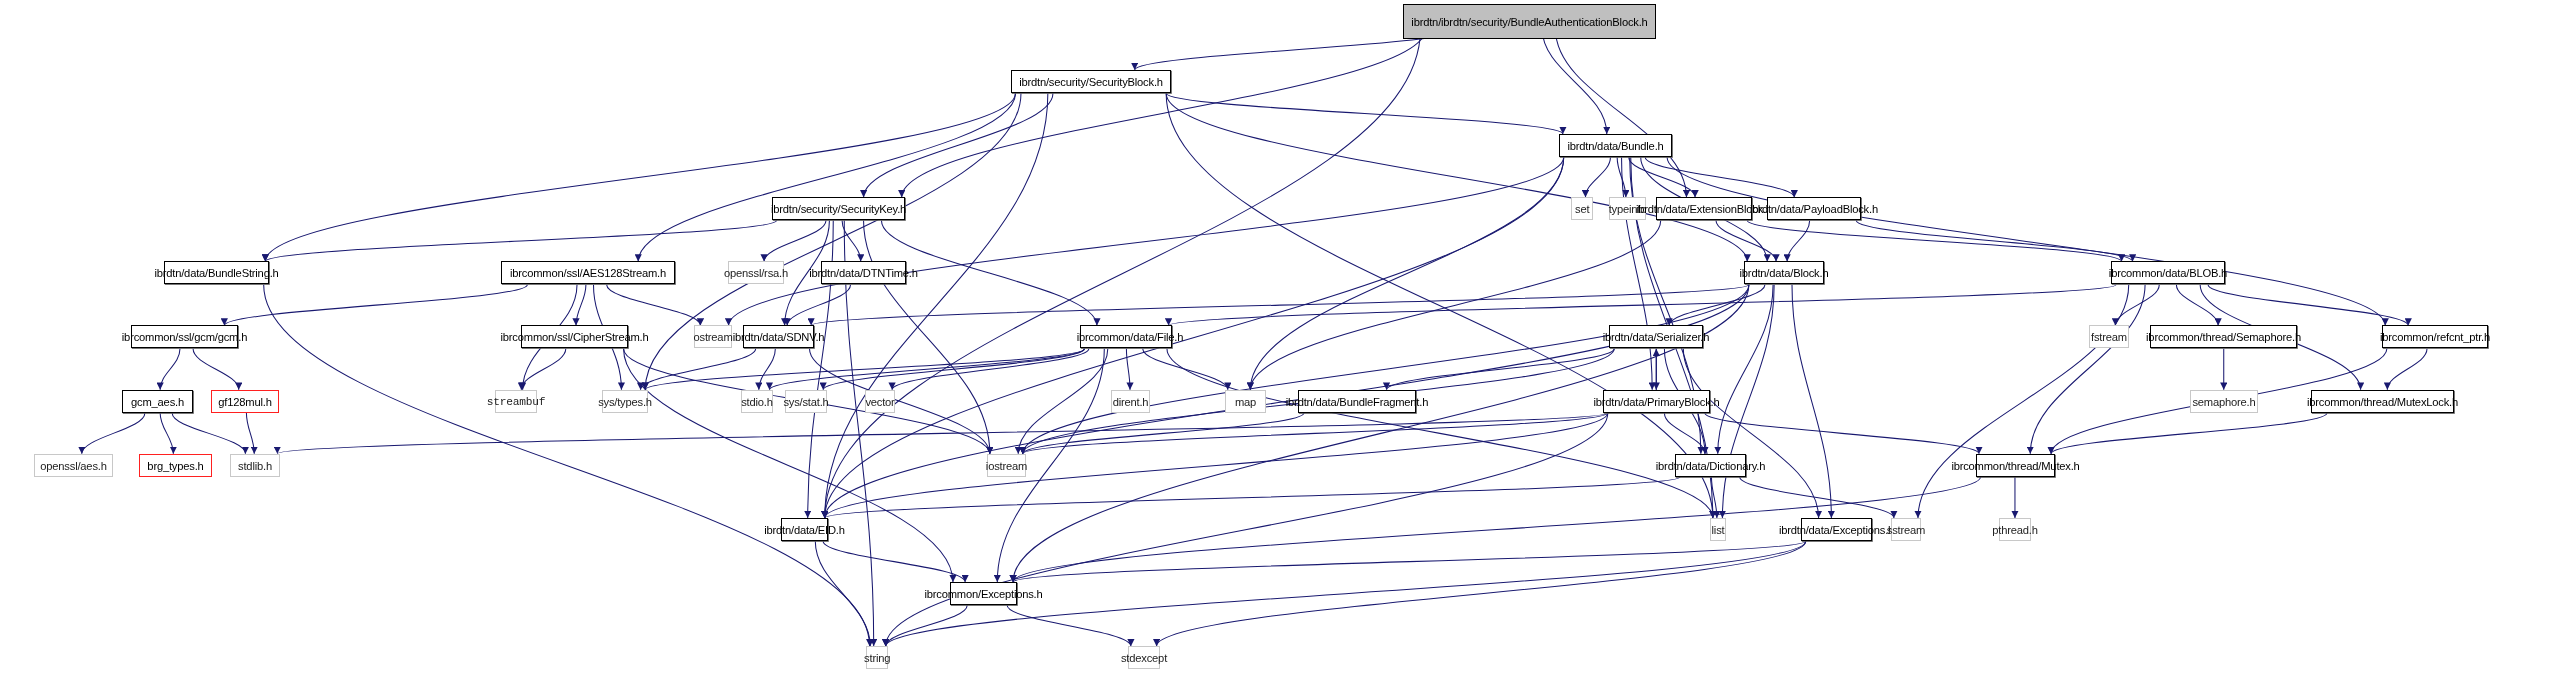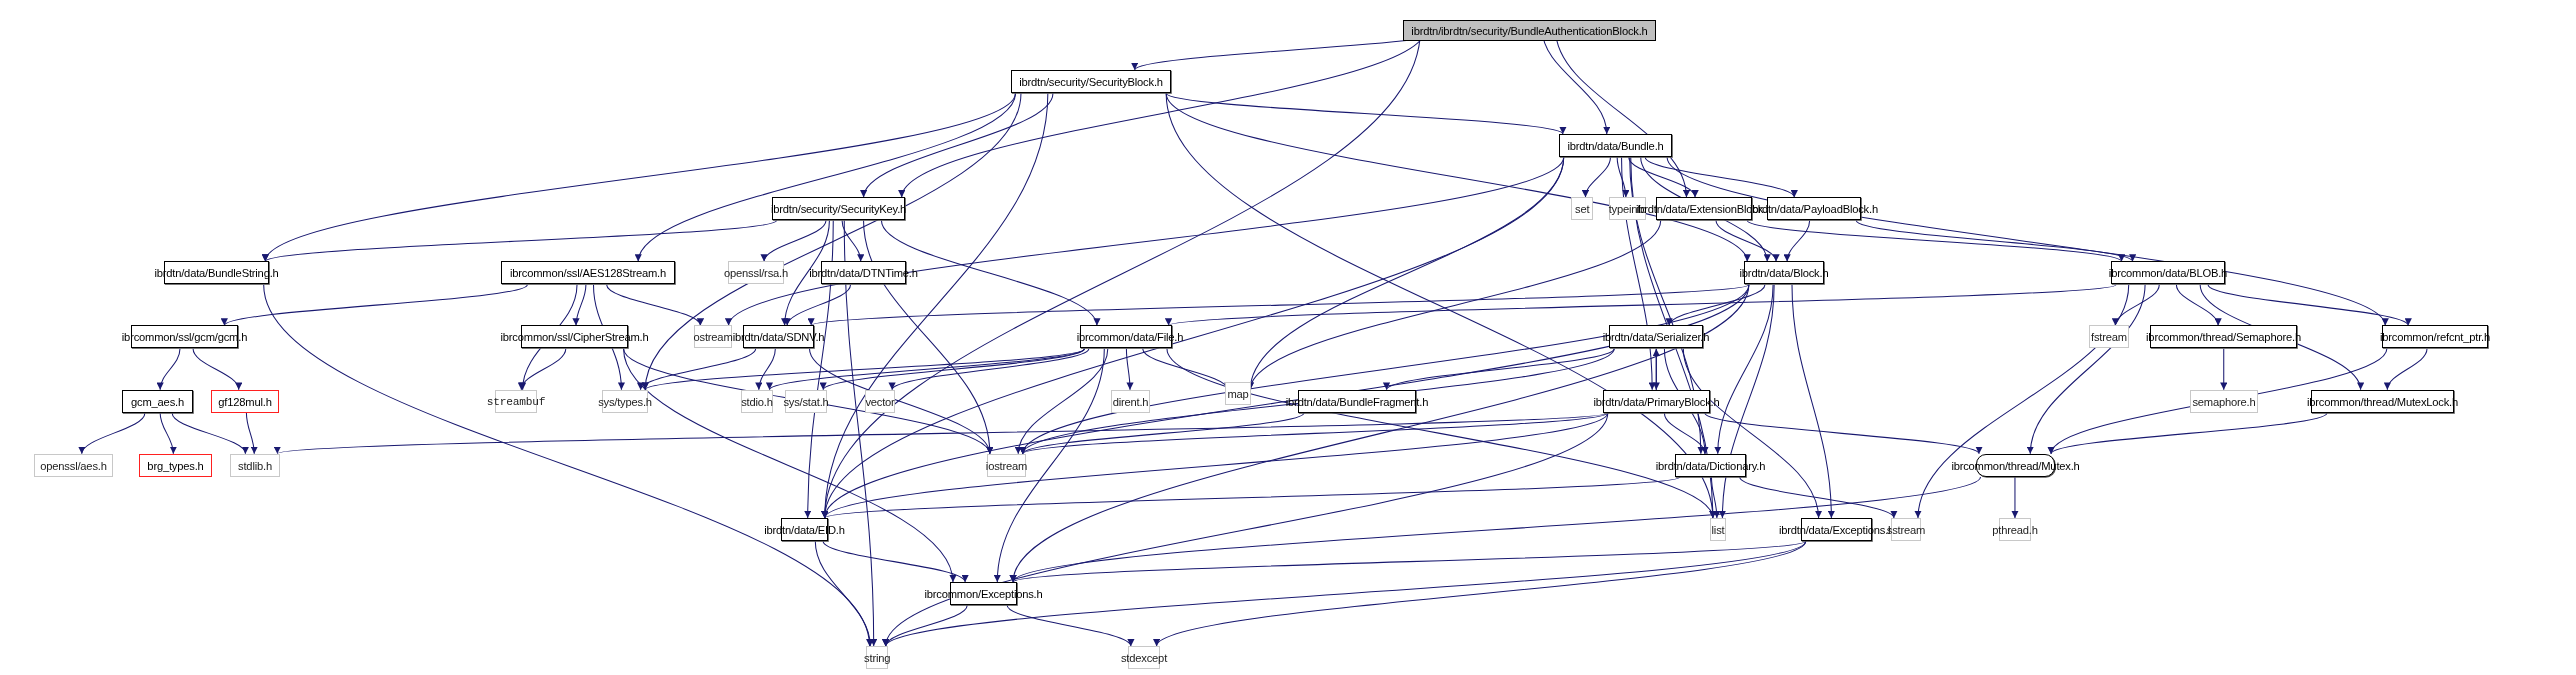--- a/index.html
+++ b/index.html
@@ -132,21 +132,21 @@
       <path d="M1017.225,675 C1017.225,727.4 1085.85,753.6 1085.85,806" class="edge" stroke="#191970" marker-end="url(#arrow)"></path>
       <path d="M1027,675 C1027,695.4 1204.2,705.6 1204.2,726" class="edge" stroke="#191970" marker-end="url(#arrow)"></path>
       <path d="M2253,675 C2253,695.4 1264,705.6 1264,726" class="edge" stroke="#191970" marker-end="url(#arrow)"></path>
       <path d="M2253,675 C2253,727.4 1105,753.6 1105,806" class="edge" stroke="#191970" marker-end="url(#arrow)"></path>
       <path d="M2253,675 C2253,727.4 1443,753.6 1443,806" class="edge" stroke="#191970" marker-end="url(#arrow)"></path>
       <path d="M1206.775,755 C1206.775,775.4 1105,785.6 1105,806" class="edge" stroke="#191970" marker-end="url(#arrow)"></path>
       <path d="M1256.575,755 C1256.575,775.4 1411,785.6 1411,806" class="edge" stroke="#191970" marker-end="url(#arrow)"></path>
     </g>
 </svg>
 <div id="nodes">
-    <div class="node root" style="left: 1403px; top: 20px; width: 253px; height: 21px; text-align: right;">
+    <div class="node root" style="left: 1403px; top: 4px; width: 253px; height: 35px; text-align: right;">
       <span>ibrdtn/ibrdtn/security/BundleAuthenticationBlock.h</span>
     </div>
     <div class="node internal" style="left: 1011px; top: 70px; width: 160px; height: 23px;">
       <span>ibrdtn/security/SecurityBlock.h</span>
     </div>
     <div class="node internal" style="left: 1559px; top: 134px; width: 113px; height: 23px;">
       <span>ibrdtn/data/Bundle.h</span>
     </div>
     <div class="node internal" style="left: 772px; top: 197px; width: 133px; height: 23px;">
       <span>ibrdtn/security/SecurityKey.h</span>
@@ -225,21 +225,21 @@
     </div>
     <div class="node external" style="left: 785px; top: 390px; width: 42px; height: 23px;">
       <span>sys/stat.h</span>
     </div>
     <div class="node external" style="left: 865px; top: 390px; width: 30px; height: 23px;">
       <span>vector</span>
     </div>
     <div class="node external" style="left: 1111px; top: 390px; width: 39px; height: 23px;">
       <span>dirent.h</span>
     </div>
-    <div class="node external" style="left: 1225px; top: 382px; width: 26px; height: 23px;">
+    <div class="node external" style="left: 1225px; top: 390px; width: 41px; height: 23px;">
       <span>map</span>
     </div>
     <div class="node internal" style="left: 1298px; top: 390px; width: 118px; height: 23px;">
       <span>ibrdtn/data/BundleFragment.h</span>
     </div>
     <div class="node external" style="left: 2190px; top: 390px; width: 68px; height: 23px;">
       <span>semaphore.h</span>
     </div>
     <div class="node internal" style="left: 1603px; top: 390px; width: 107px; height: 23px;">
       <span>ibrdtn/data/PrimaryBlock.h</span>
@@ -255,21 +255,21 @@
     </div>
     <div class="node external" style="left: 230px; top: 454px; width: 50px; height: 23px;">
       <span>stdlib.h</span>
     </div>
     <div class="node external" style="left: 987px; top: 454px; width: 39px; height: 23px;">
       <span>iostream</span>
     </div>
     <div class="node internal" style="left: 1675px; top: 454px; width: 71px; height: 23px;">
       <span>ibrdtn/data/Dictionary.h</span>
     </div>
-    <div class="node internal" style="left: 1976px; top: 454px; width: 79px; height: 23px; border-radius: 10px;">
+    <div class="node internal" style="left: 1976px; top: 454px; width: 79px; height: 23px;">
       <span>ibrcommon/thread/Mutex.h</span>
     </div>
     <div class="node internal" style="left: 781px; top: 518px; width: 47px; height: 23px;">
       <span>ibrdtn/data/EID.h</span>
     </div>
     <div class="node external" style="left: 1710px; top: 518px; width: 16px; height: 23px; justify-content: center;">
       <span>list</span>
     </div>
     <div class="node internal" style="left: 1801px; top: 518px; width: 71px; height: 23px;">
       <span>ibrdtn/data/Exceptions.h</span>

